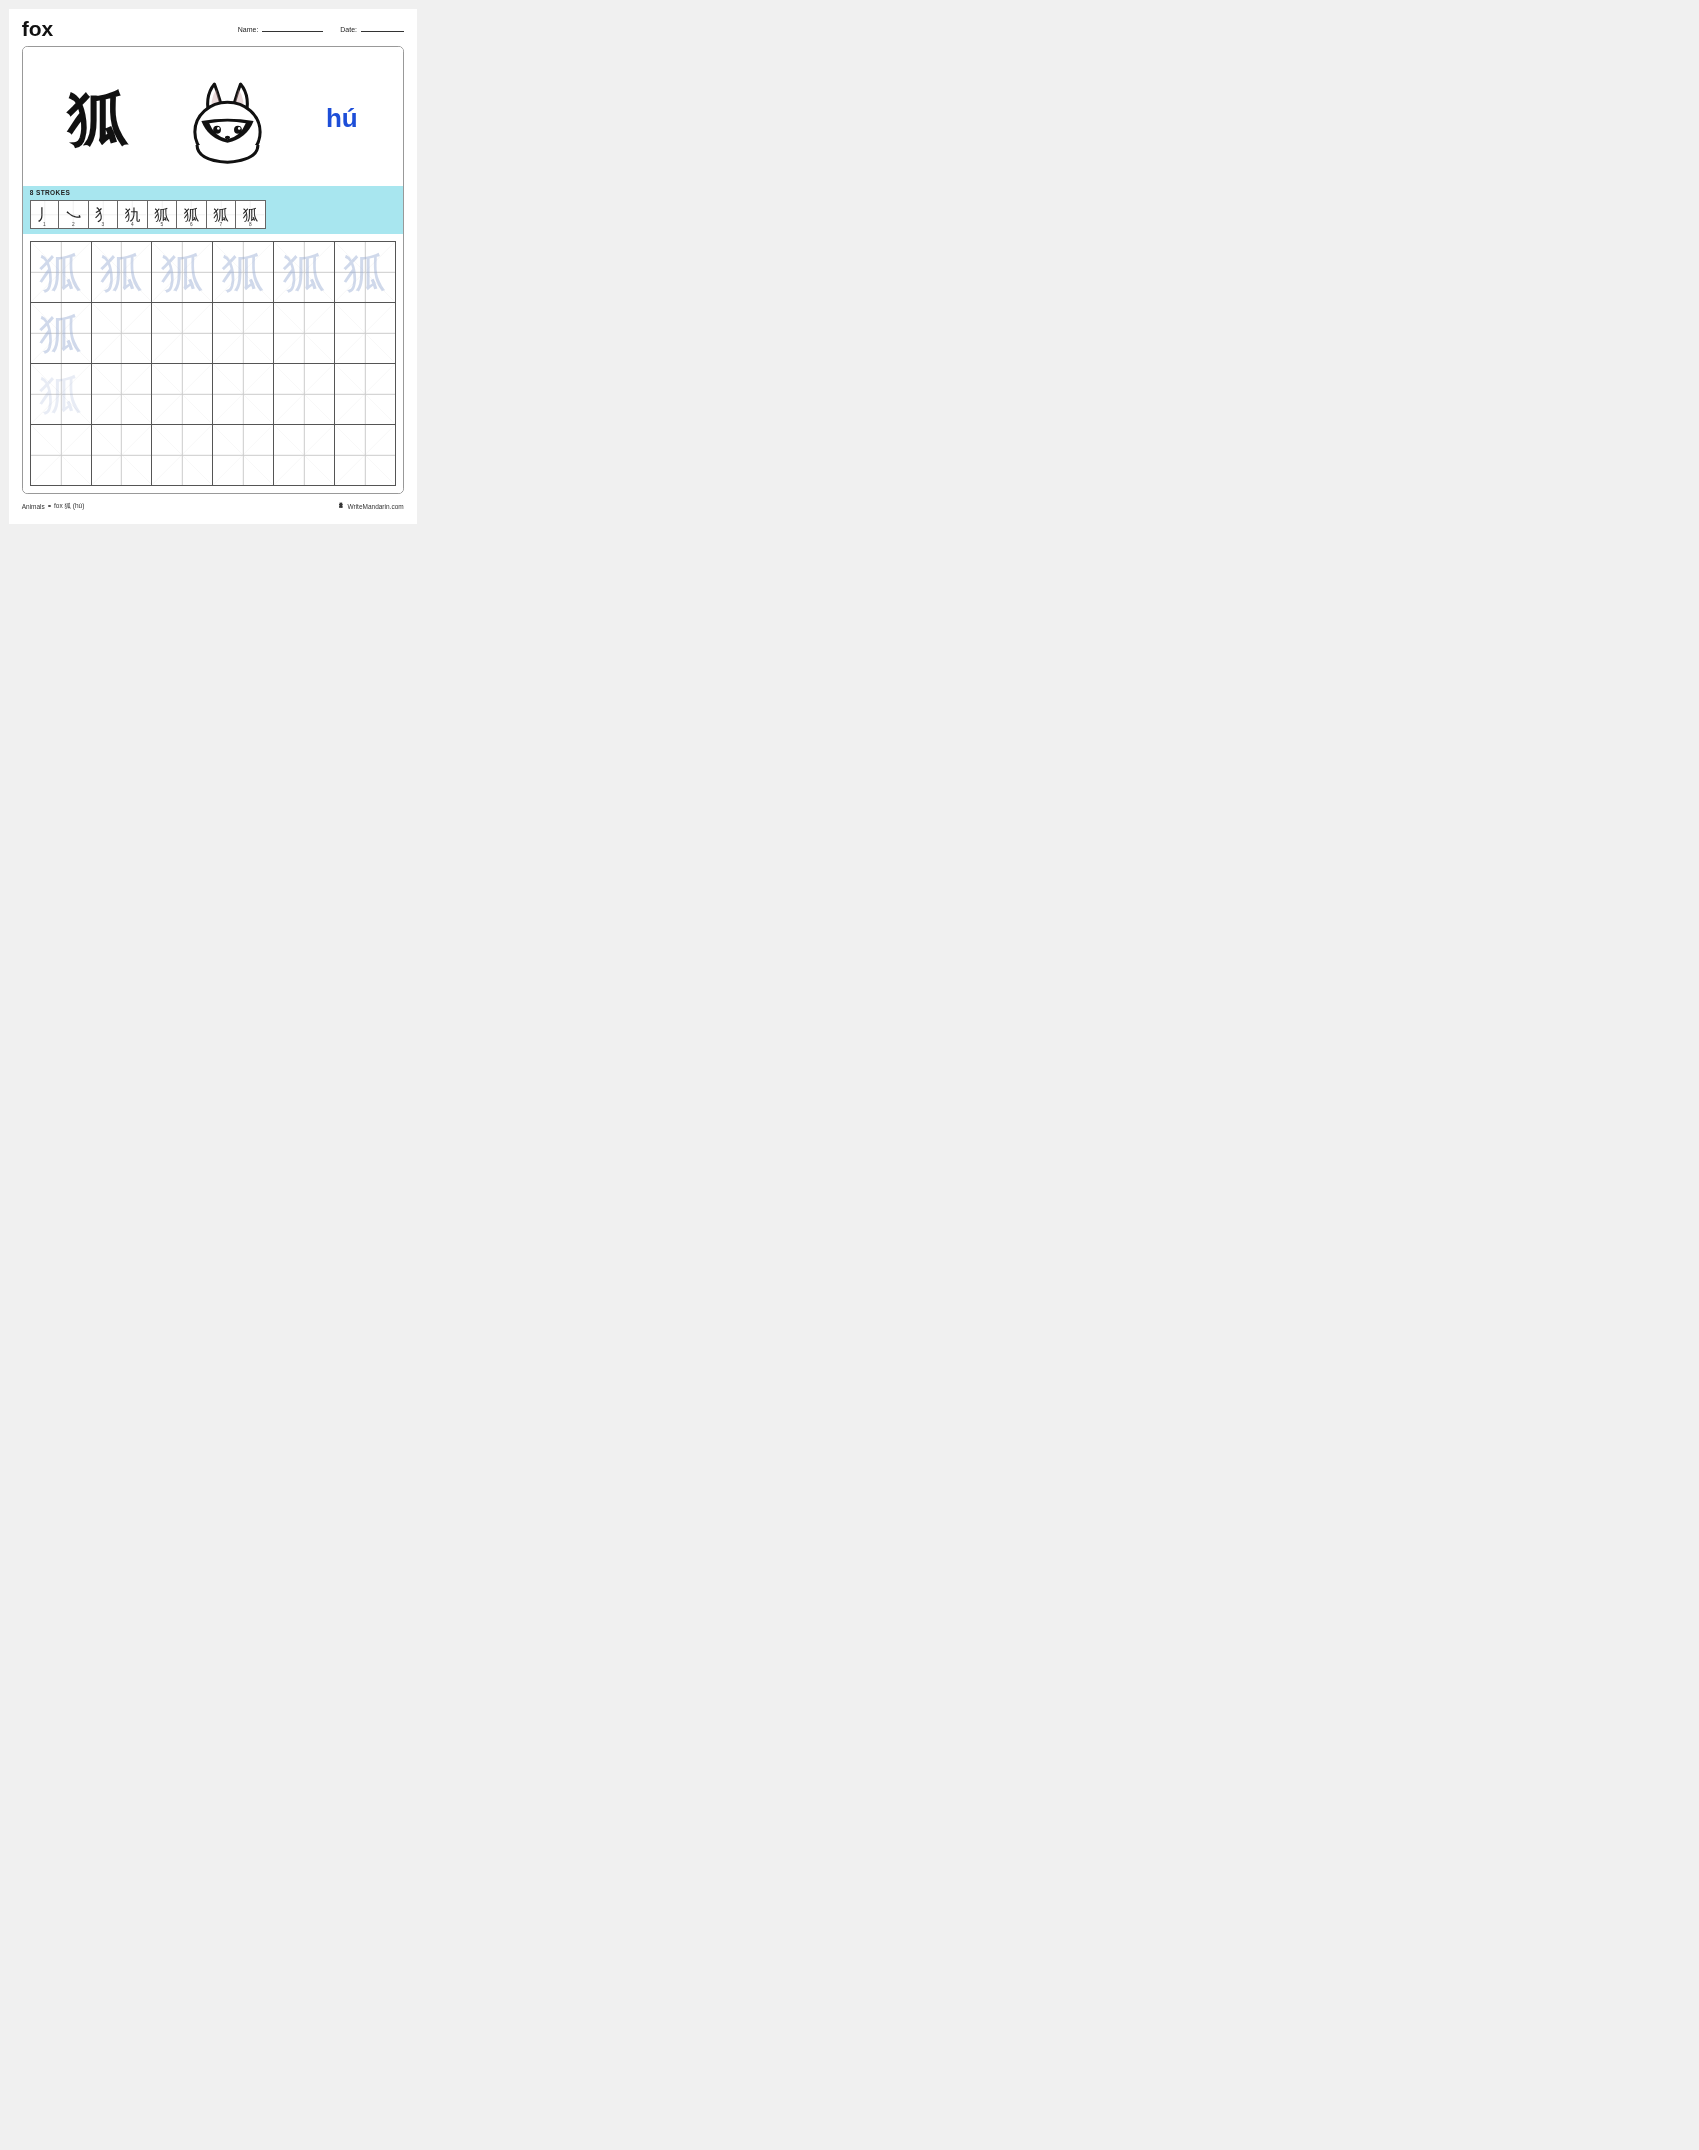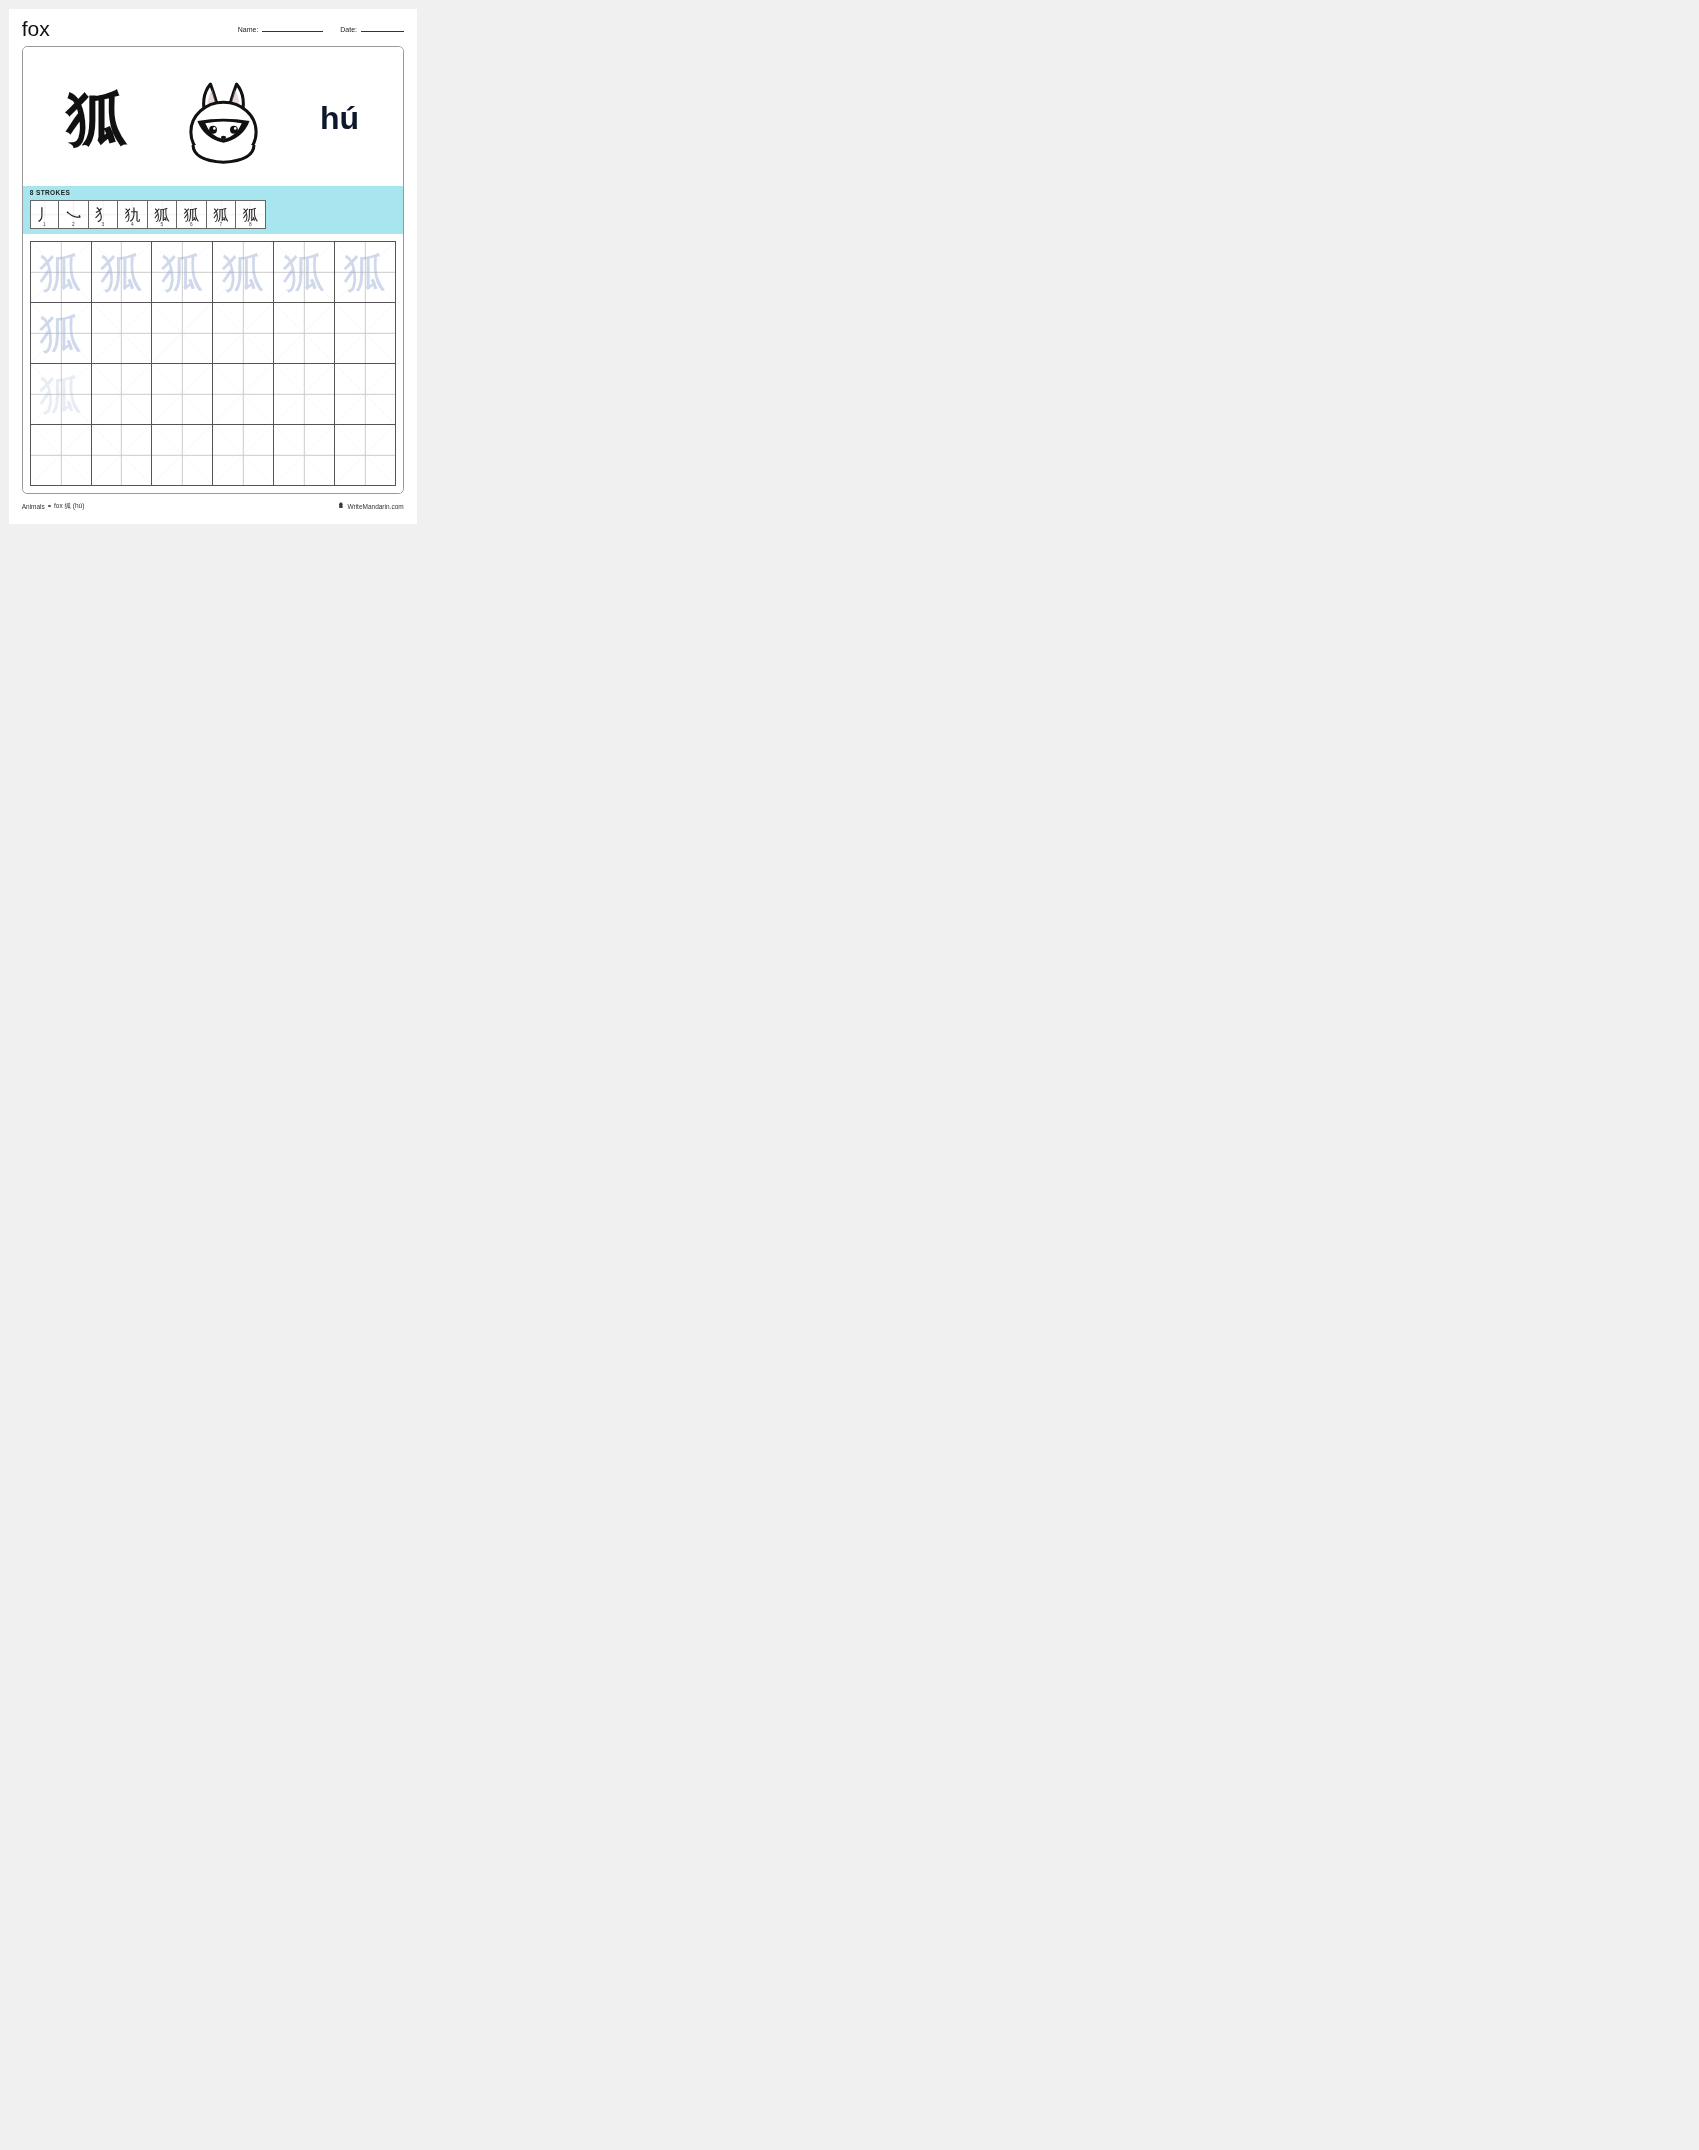--- a/index.html
+++ b/index.html
@@ -18,21 +18,21 @@
 
     
     .header-top {
       display: flex;
       justify-content: space-between;
       align-items: center;
       margin-bottom: 4.3px;
     }
     .page-title {
       font-size: 21px;
-      font-weight: normal;
+      font-weight: bold;
       color: #111;
     }
     .name-date {
       display: flex;
       gap: 17.3px;
       font-size: 7px;
       color: #222;
     }
     .name-date span {
       white-space: nowrap;
@@ -71,23 +71,23 @@
       font-weight: bold;
       color: #111;
       line-height: 1;
       font-family: 'STKaiti', 'KaiTi', 'SimSun', serif;
     }
     .fox-image {
       width: 87px;
       height: 95px;
     }
     .pinyin-display {
-      font-size: 32px;
+      font-size: 26px;
       font-weight: bold;
-      color: #0f172a;
+      color: #1d4ed8;
       font-family: Arial, sans-serif;
       text-align: right;
     }
 
     
     .strokes-section {
       background: #a8e6ef;
       padding: 3.5px 7px 5.2px 7px;
     }
     .strokes-label {

